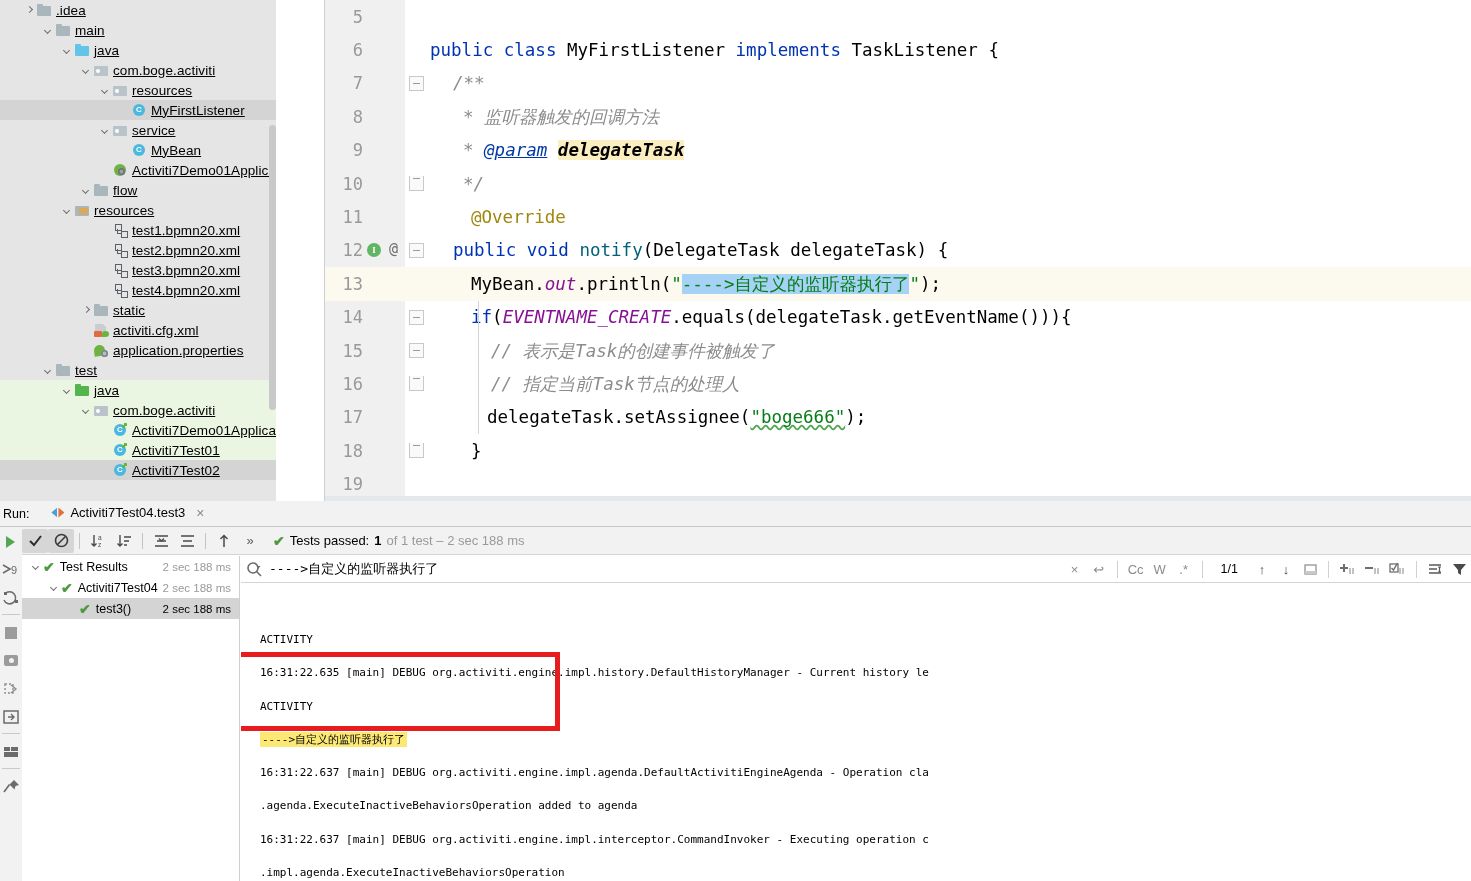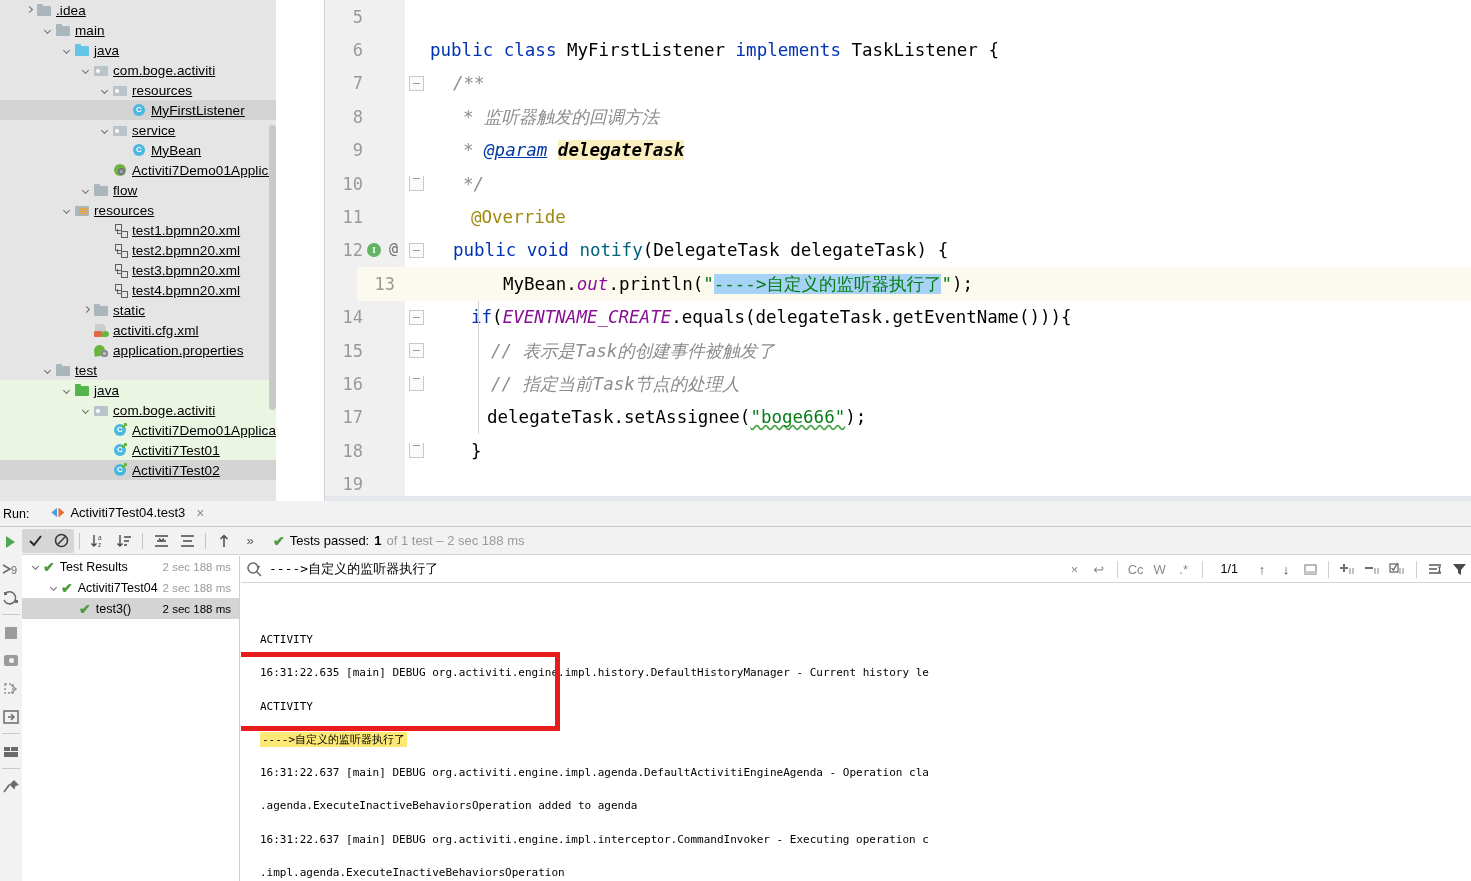--- a/index.html
+++ b/index.html
@@ -147,21 +147,21 @@
   }
   .gutter {
     position:absolute; left:0; top:0; width:80px; height:501px;
     background:#f0f0f0;
   }
   .code-area { position:absolute; left:0; top:0; width:1146px; height:501px; }
   .code-line {
     position:relative; height:33.4px; display:flex; align-items:center;
     font-family:"DejaVu Sans Mono", monospace; font-size:17.5px; white-space:pre;
   }
-  .code-line.hl { background:#fcfaee;margin-left:32px; }
+  .code-line.hl { background:#fcfaee; }
   .lnum {
     width:38px; flex:0 0 38px; text-align:right; color:#999;
     font-family:"DejaVu Sans Mono", monospace; font-size:17px;
   }
   .gutter-icons { width:42px; flex:0 0 42px; position:relative; height:33px; }
   .fold {
     position:absolute; left:84px; width:15px; height:15px;
     border:1px solid #c8c8c8; background:#fafafa;
   }
   .fold::after {

